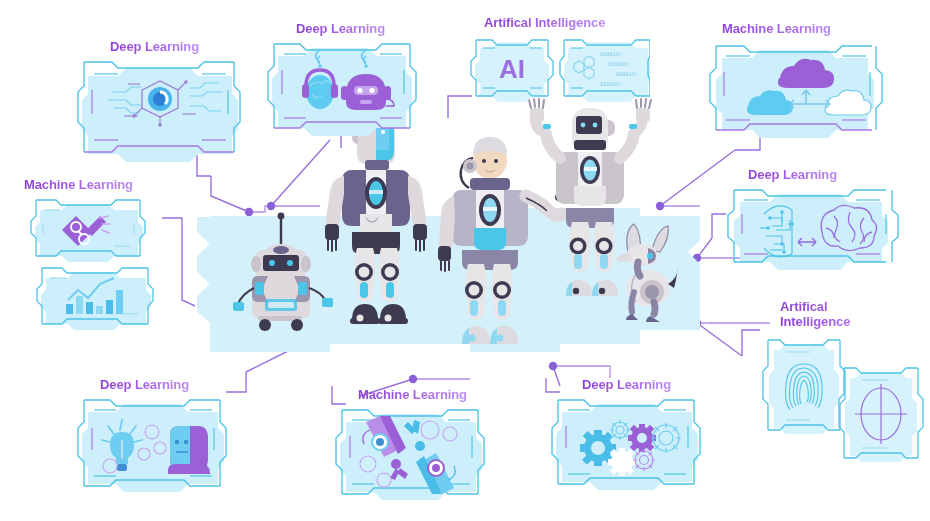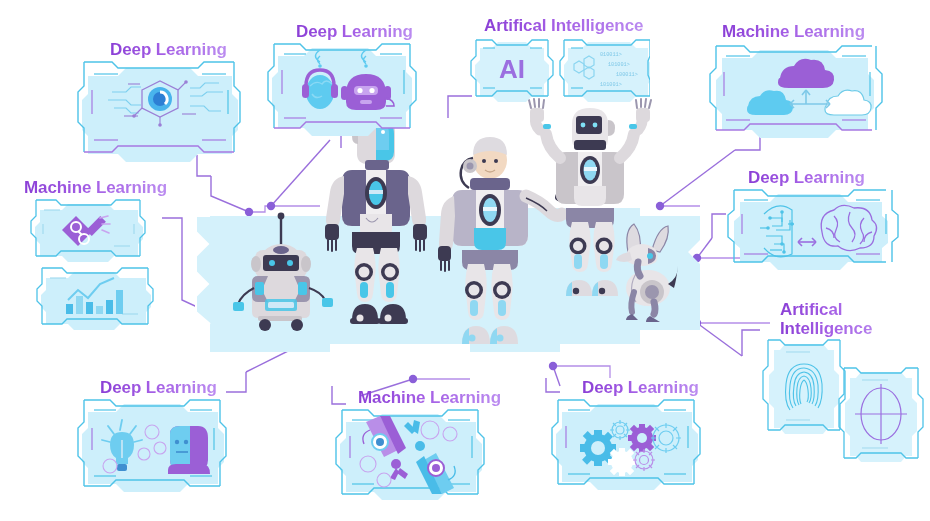--- a/index.html
+++ b/index.html
@@ -9,21 +9,21 @@
     width:930px;height:521px;overflow:hidden;position:relative;
   }
   #stage{position:relative;width:930px;height:521px;background:#ffffff;}
   #stage svg.layer{position:absolute;left:0;top:0;width:930px;height:521px;}
   #svg-connect{z-index:1;}
   #svg-center{z-index:2;}
   #svg-robots{z-index:3;}
   .node-group{position:absolute;z-index:5;}
   .node-label{
     position:absolute;white-space:nowrap;
-    font-weight:bold;font-size:17px;letter-spacing:-0.1px;
+    font-weight:bold;font-size:13px;letter-spacing:-0.1px;
     background:linear-gradient(90deg,#8b3fd6 0%,#a45ee5 45%,#bb8cf0 100%);
     -webkit-background-clip:text;background-clip:text;
     color:transparent;-webkit-text-fill-color:transparent;
     line-height:1.12;
   }
   .node-label.two-line{white-space:normal;text-align:left;}
   .card-svg{position:absolute;}
 </style>
 </head>
 <body>

